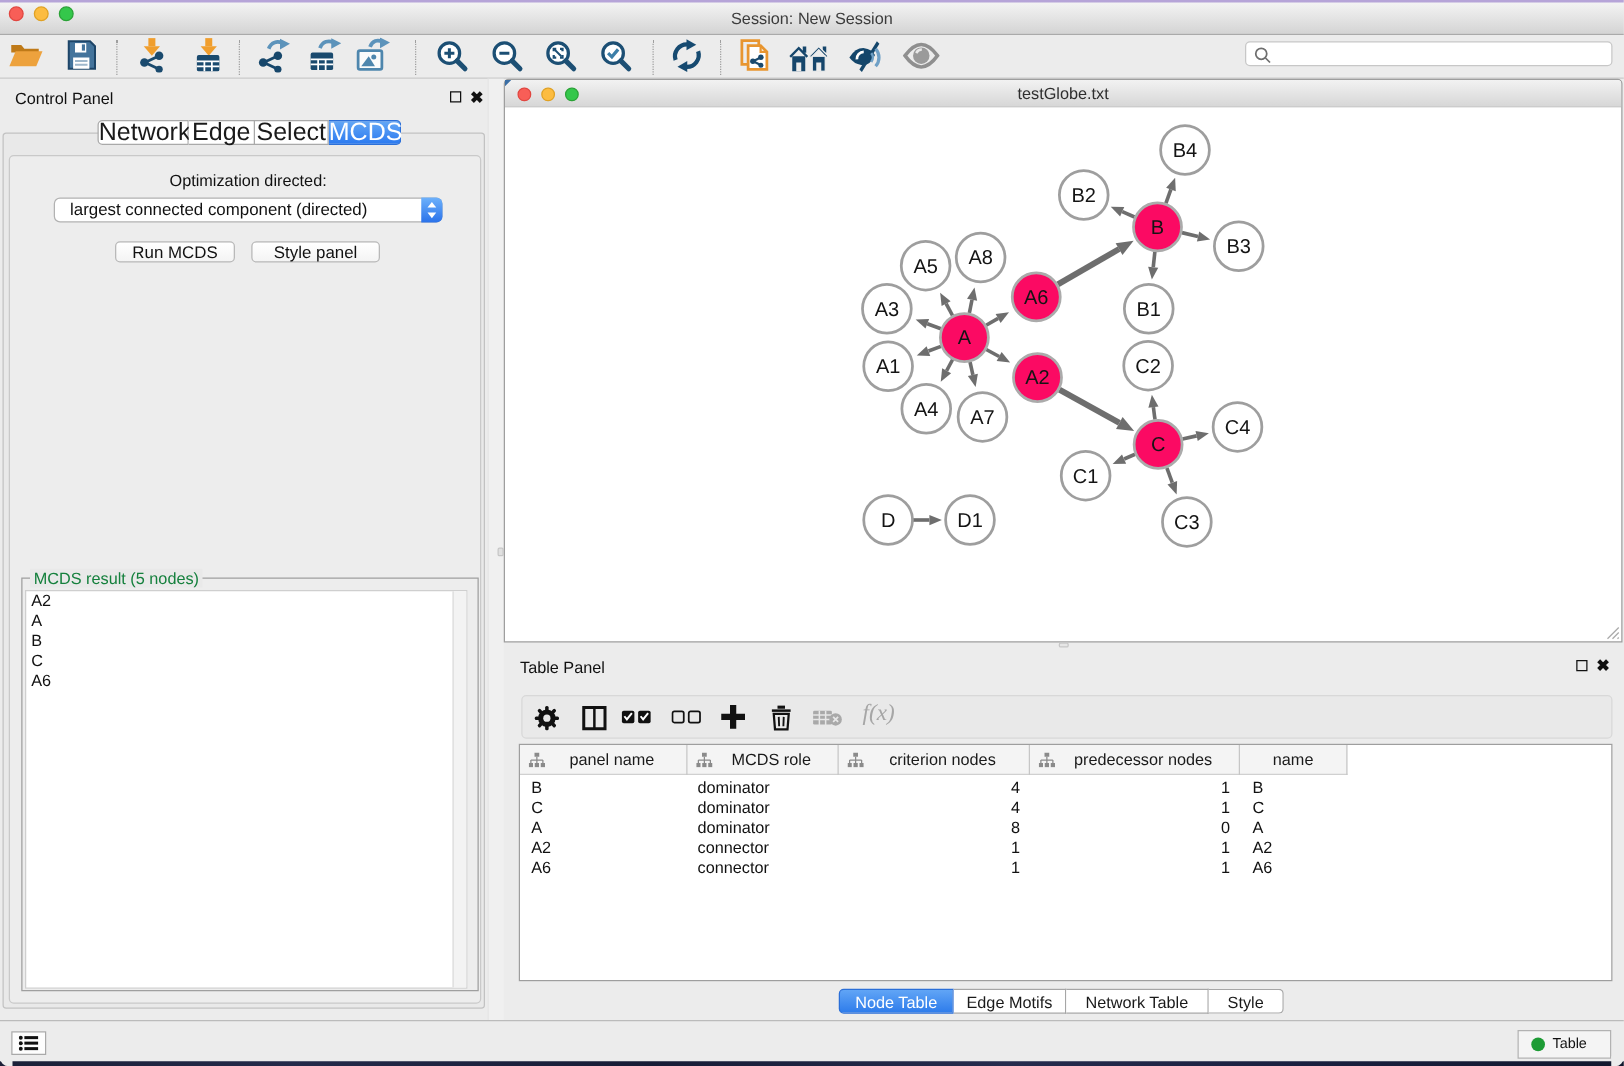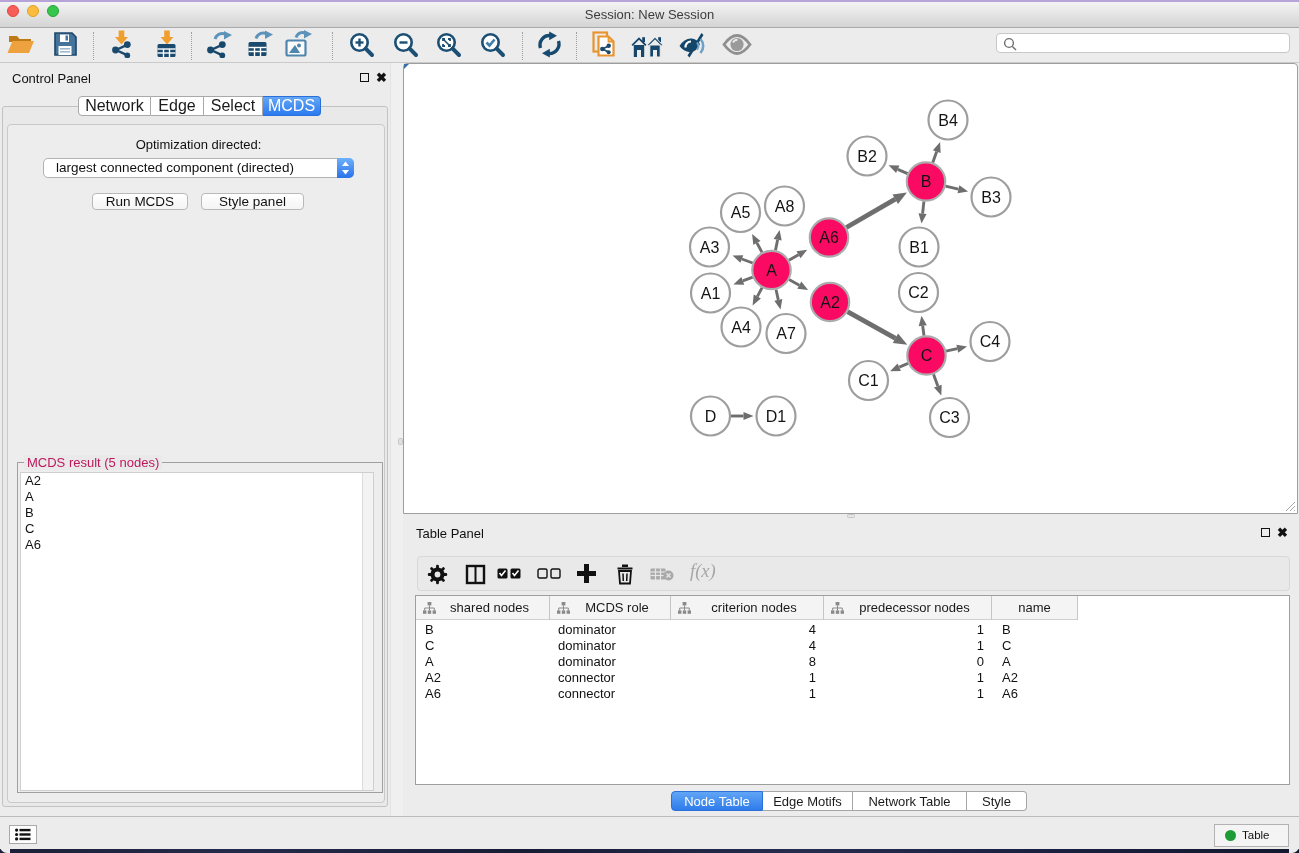--- a/index.html
+++ b/index.html
@@ -10,32 +10,32 @@
 #toolbar{left:0;top:29px;width:1299px;height:34px;background:#ececec;border-bottom:1px solid #c9c9c9}
 .sep{position:absolute;top:3px;height:28px;width:0;border-left:1px dotted #9f9f9f}
 .icon{position:absolute}
 #search{position:absolute;left:996px;top:4px;width:294px;height:20px;background:#fff;border:1px solid #c7c7c7;border-radius:4px}
 
 #cpheader{left:0;top:63px;width:397px;height:30px}
 .ptitle{position:absolute;left:12px;top:8px;font-size:13px;color:#111}
 .flbtn{position:absolute;width:9px;height:9px;border:1.5px solid #111}
 .xbtn{position:absolute;font-size:13px;font-weight:bold;color:#111;line-height:12px}
 .tabrow{position:absolute;display:flex}
-.tab{height:20px;border:1px solid #a9a9a9;border-left:none;background:#fff;font-size:16px;color:#1a1a1a;text-align:center;line-height:18px}
+.tab{height:20px;border:1px solid #a9a9a9;border-left:none;background:#fff;font-size:20px;color:#1a1a1a;text-align:center;line-height:18px}
 .tab.first{border-left:1px solid #a9a9a9;border-radius:4px 0 0 4px}
 .tab.last{border-radius:0 4px 4px 0}
 .tab.sel{background:linear-gradient(#64a7f5,#2b7af0);color:#fff;border-color:#2b6fd8}
 #outerpane{left:2px;top:106px;width:386px;height:701px;background:#e9e9e9;border:1px solid #c2c2c2;border-radius:3px}
 #innerpane{left:7px;top:124px;width:378px;height:679px;background:#ededed;border:1px solid #c9c9c9;border-radius:4px}
 #optlabel{left:0;top:137px;width:397px;text-align:center;font-size:13px;color:#111}
 #combo{left:43px;top:158px;width:311px;height:20px;background:#fff;border:1px solid #b2b2b2;border-radius:5px;font-size:13.5px;color:#111;line-height:18px;padding-left:12px}
 #combocap{position:absolute;right:-1px;top:-1px;width:17px;height:20px;border-radius:0 5px 5px 0;background:linear-gradient(#6db1fb,#2a72ea)}
 .btn{position:absolute;height:17px;background:linear-gradient(#ffffff,#f4f4f4);border:1px solid #b9b9b9;border-radius:4px;font-size:13.5px;color:#111;text-align:center;line-height:15px}
 #fieldset{left:17px;top:462px;width:366px;height:331px;border:1px solid #9f9f9f}
-#legend{position:absolute;left:6px;top:-8px;background:#e9e9e9;padding:0 3px;font-size:13px;color:#be185d}
+#legend{position:absolute;left:6px;top:-8px;background:#e9e9e9;padding:0 3px;font-size:13px;color:#15803d}
 #listbox{position:absolute;left:2px;top:9px;width:354px;height:319px;background:#fff;border:1px solid #cfcfcf}
 .lbi{font-size:13px;color:#111;padding-left:4px;height:16px;line-height:16px}
 #lbsb{position:absolute;right:0;top:0;width:11px;height:100%;background:#f3f3f3;border-left:1px solid #dcdcdc}
 
 #netwin{left:403px;top:63px;width:895px;height:451px;border:1px solid #9e9e9e;border-radius:4px 4px 0 0;background:#fff}
 #nettb{position:absolute;left:0;top:0;width:100%;height:22px;background:linear-gradient(#f2f2f2,#d7d7d7);border-bottom:1px solid #acacac;border-radius:3px 3px 0 0}
 #nettitle{position:absolute;width:100%;text-align:center;font-size:13px;color:#2e2e2e;line-height:22px}
 
 #tpheader{left:404px;top:518px;width:895px;height:30px}
 #tptoolbar{position:absolute;left:417px;top:556px;width:873px;height:35px;background:#e9e9e9;border:1px solid #d8d8d8;border-radius:4px}
@@ -242,20 +242,26 @@
       <div class="lbi">C</div>
       <div class="lbi">A6</div>
   <div id="lbsb"></div>
  </div>
 </div>
 <div class="abs" style="left:390px;top:63px;width:13px;height:753px;background:#f0f0f0;border-left:1px solid #e3e3e3"></div>
 <div class="abs" id="netwin">
  <svg style="position:absolute;left:0;top:0;z-index:5" width="5" height="5" viewBox="0 0 5 5">
       <polygon points="0,0 5,0 0,5" fill="#3a6ea5"></polygon>
     </svg>
+ <div id="nettb">
+  <div class="tl" style="left:10px;top:6px;width:10.5px;height:10.5px;background:#f85e57;border:1px solid #e14640"></div>
+  <div class="tl" style="left:29px;top:6px;width:10.5px;height:10.5px;background:#fcbc40;border:1px solid #e0a123"></div>
+  <div class="tl" style="left:48px;top:6px;width:10.5px;height:10.5px;background:#34c74b;border:1px solid #2aa236"></div>
+  <div id="nettitle">testGlobe.txt</div>
+ </div>
  <svg style="position:absolute;right:1px;bottom:1px" width="12" height="12" viewBox="0 0 12 12">
       <g stroke="#a9a9a9" stroke-width="1">
         <line x1="11" y1="2" x2="2" y2="11"></line>
         <line x1="11" y1="6" x2="6" y2="11"></line>
         <line x1="11" y1="10" x2="10" y2="11"></line>
       </g>
     </svg>
 </div>
 <div class="abs" style="left:398px;top:438px;width:4.5px;height:7px;background:#e0e0e0;border:1px solid #c6c6c6;border-radius:1.5px"></div>
 <div class="abs" style="left:847px;top:513.5px;width:8px;height:4.5px;background:#e6e6e6;border:1px solid #c6c6c6;border-radius:1.5px"></div>
@@ -404,21 +410,21 @@
             <rect x="0" y="8.4" width="3.4" height="3.4"></rect>
             <rect x="4.8" y="8.4" width="3.4" height="3.4"></rect>
             <rect x="9.6" y="8.4" width="3.4" height="3.4"></rect>
           </g>
           <g stroke="#8a8a8a" stroke-width="1">
             <line x1="6.5" y1="3.4" x2="6.5" y2="8.4"></line>
             <line x1="1.7" y1="6" x2="11.3" y2="6"></line>
             <line x1="1.7" y1="6" x2="1.7" y2="8.4"></line>
             <line x1="11.3" y1="6" x2="11.3" y2="8.4"></line>
           </g>
-        </svg><span style="padding-left:14px">shared nodes</span></div>
+        </svg><span style="padding-left:14px">panel name</span></div>
   <div class="hcell" style="left:134px;width:121px"><svg style="position:absolute;left:7px;top:6px" width="13" height="12" viewBox="0 0 13 12">
           <g fill="#8a8a8a">
             <rect x="4.6" y="0" width="3.8" height="3.4"></rect>
             <rect x="0" y="8.4" width="3.4" height="3.4"></rect>
             <rect x="4.8" y="8.4" width="3.4" height="3.4"></rect>
             <rect x="9.6" y="8.4" width="3.4" height="3.4"></rect>
           </g>
           <g stroke="#8a8a8a" stroke-width="1">
             <line x1="6.5" y1="3.4" x2="6.5" y2="8.4"></line>
             <line x1="1.7" y1="6" x2="11.3" y2="6"></line>

